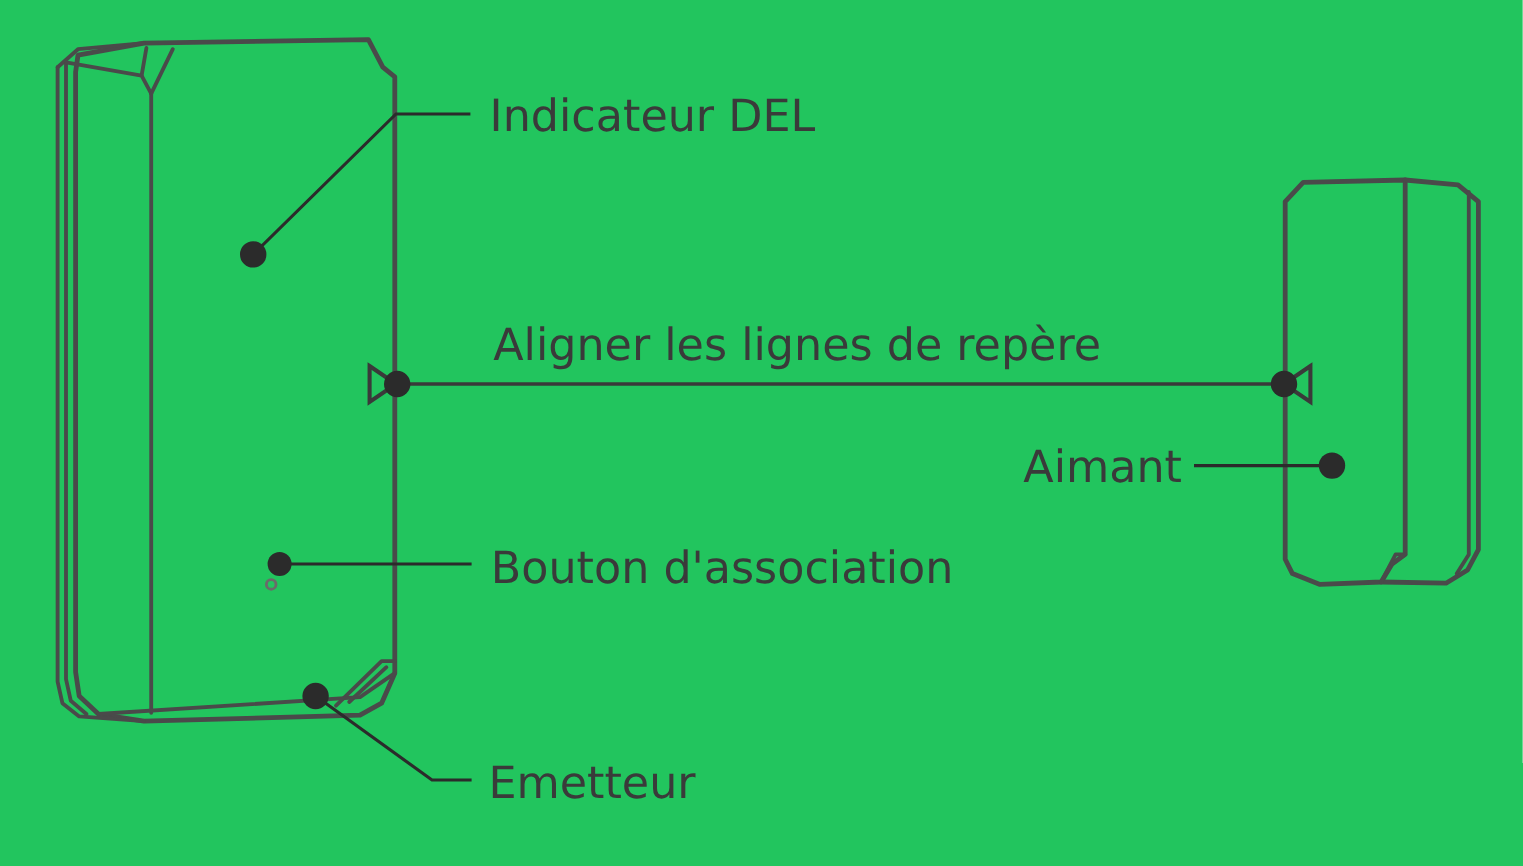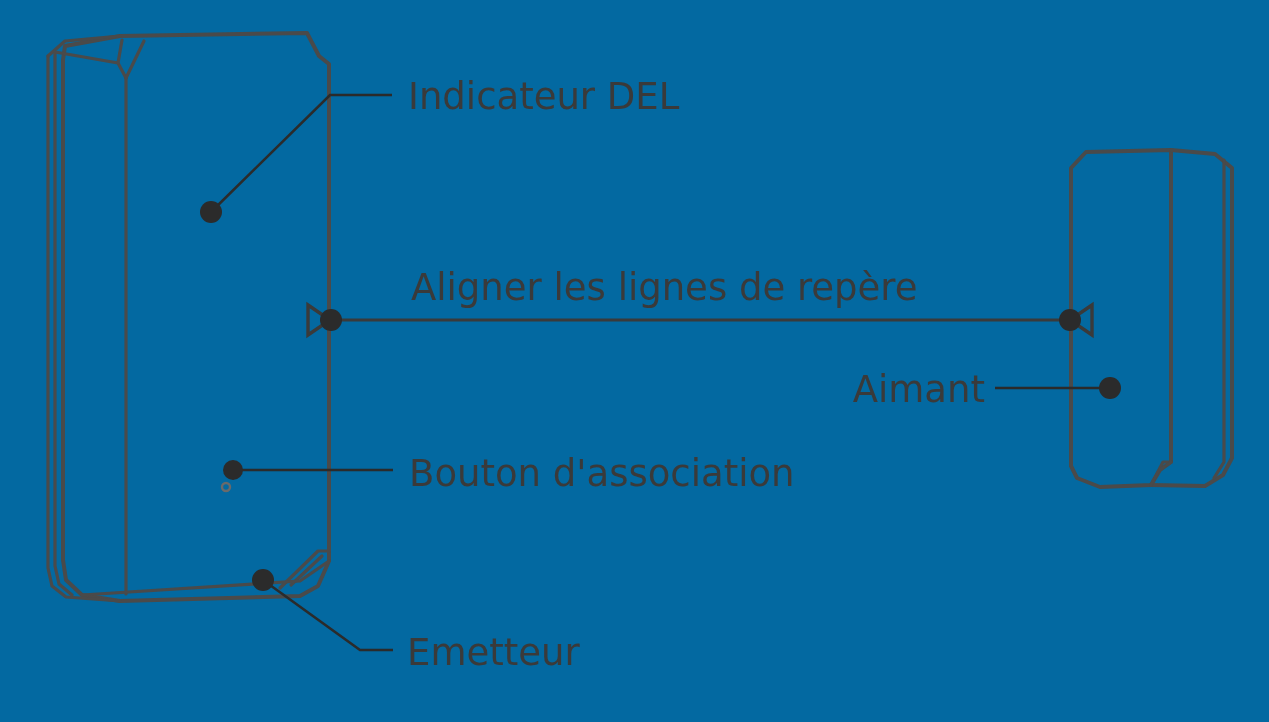--- a/index.html
+++ b/index.html
@@ -10,21 +10,21 @@
   body {
     width: 1269px;
     height: 722px;
     font-family: "DejaVu Sans", "Liberation Sans", sans-serif;
     overflow: hidden;
   }
   #diagram-root {
     position: relative;
     width: 1269px;
     height: 722px;
-    background: #0369a1;
+    background: #22c55e;
   }
   svg.diagram-canvas {
     position: absolute;
     top: 0;
     left: 0;
     width: 1269px;
     height: 722px;
     display: block;
   }
   .label-text {

